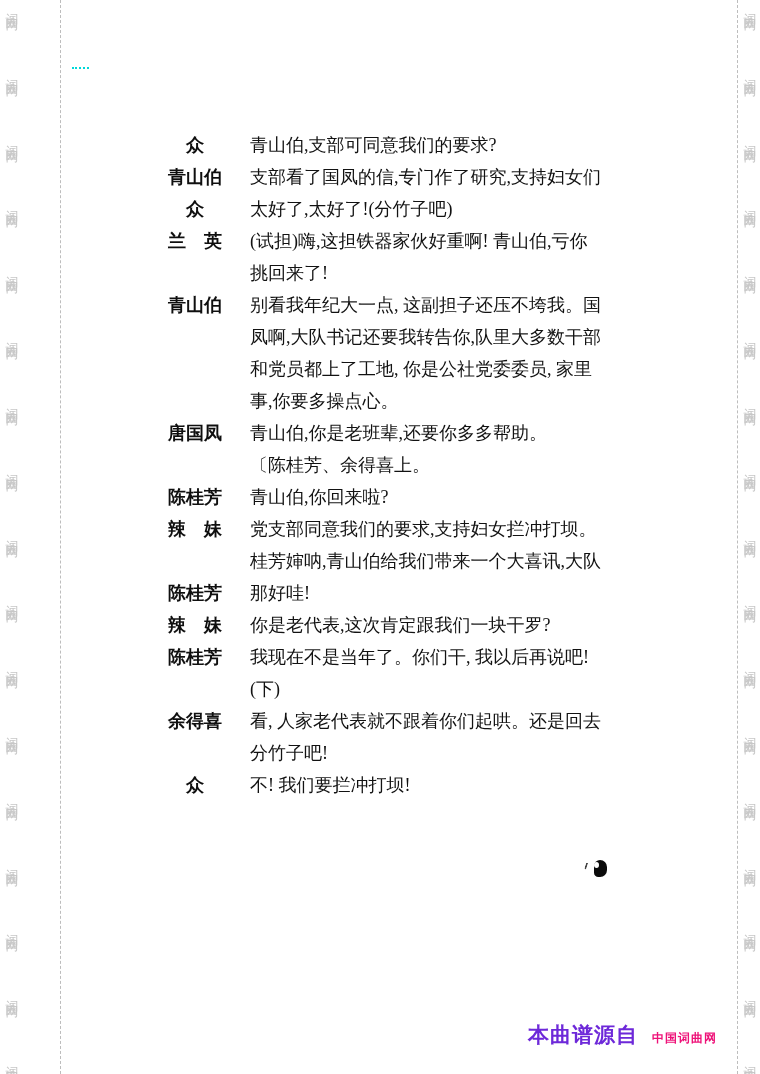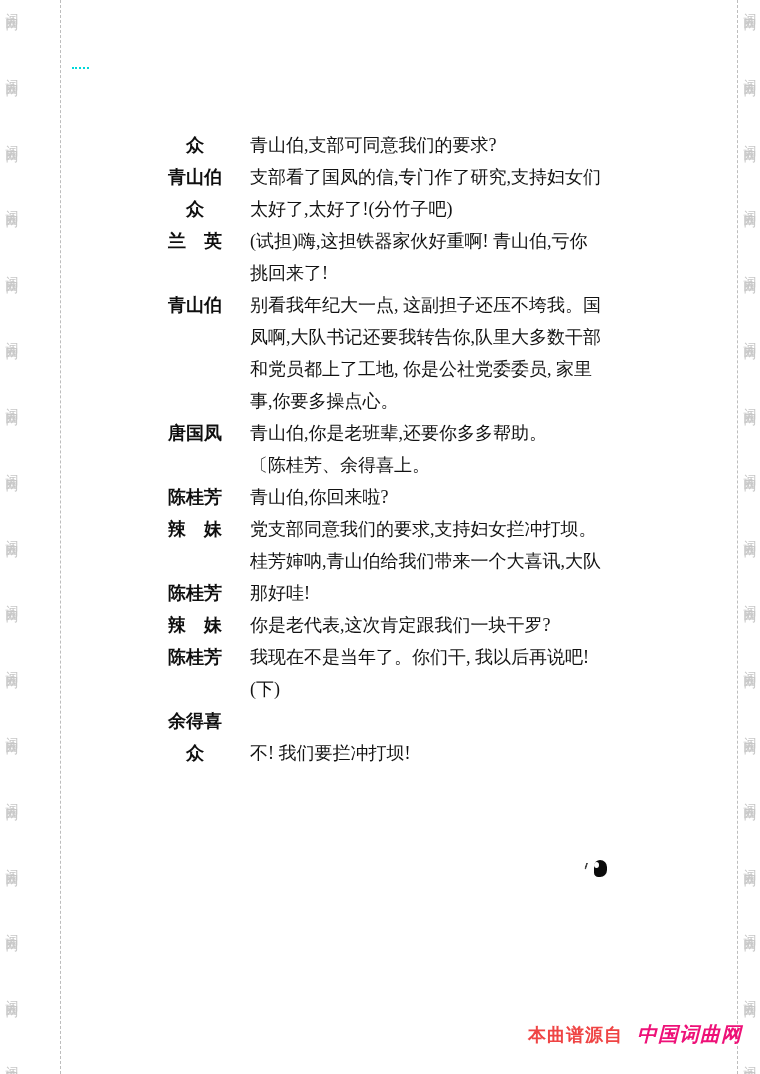--- a/index.html
+++ b/index.html
@@ -105,22 +105,22 @@
     position: absolute;
     left: 528px;
     top: 1021px;
     display: flex;
     align-items: baseline;
     gap: 14px;
     font-family: "Liberation Sans", sans-serif;
     font-weight: bold;
     white-space: nowrap;
   }
-  .footer-prefix { font-size: 18px; color: #ef4444; letter-spacing: 1px; }
-  .footer-brand  { font-size: 20px; color: #ee1178; letter-spacing: 1px; font-style: italic; }
+  .footer-prefix { font-size: 21px; color: #6d28d9; letter-spacing: 1px; }
+  .footer-brand  { font-size: 12px; color: #ee1178; letter-spacing: 1px; }
 </style>
 </head>
 <body>
 
 <div class="page">
 
   <div class="wm-col left">
     <span class="wm-group">词曲网</span>
     <span class="wm-group">词曲网</span>
     <span class="wm-group">词曲网</span>
@@ -246,20 +246,24 @@
     <div class="entry">
       <span class="speaker">陈桂芳</span>
       <div class="lines">
         <div class="line">我现在不是当年了。你们干, 我以后再说吧!</div>
         <div class="line">(下)</div>
       </div>
     </div>
 
     <div class="entry">
       <span class="speaker">余得喜</span>
+      <div class="lines">
+        <div class="line">看, 人家老代表就不跟着你们起哄。还是回去</div>
+        <div class="line">分竹子吧!</div>
+      </div>
     </div>
 
     <div class="entry">
       <span class="speaker">众</span>
       <div class="lines">
         <div class="line">不! 我们要拦冲打坝!</div>
       </div>
     </div>
 
   </main>

